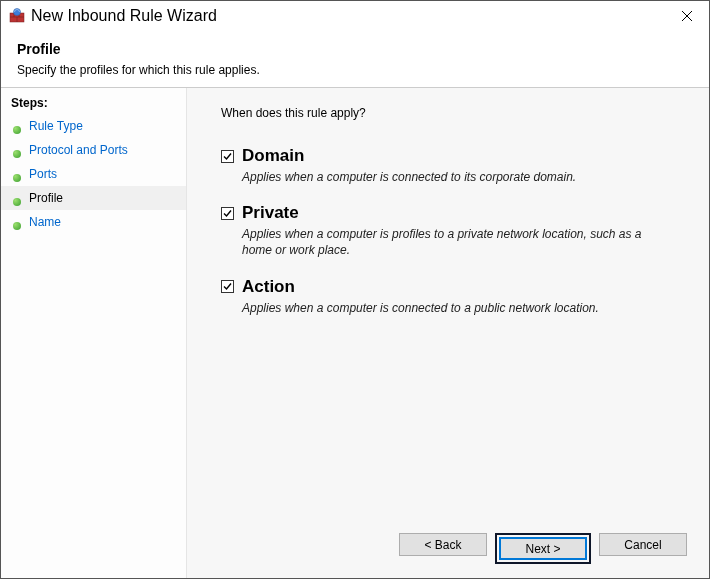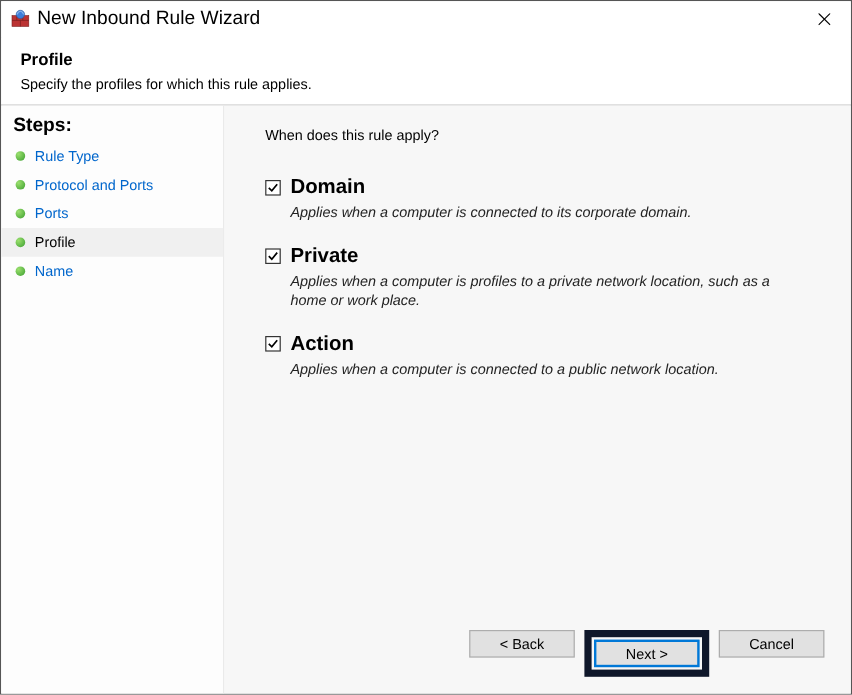--- a/index.html
+++ b/index.html
@@ -74,25 +74,25 @@
   .sidebar {
     width: 186px;
     background: #fdfdfd;
     border-right: 1px solid #e5e5e5;
     box-sizing: border-box;
     padding: 6px 0 0 0;
   }
   .sidebar .steps-hdr {
     font-weight: bold;
     padding: 2px 10px 4px 10px;
-    font-size: 16px;
+    font-size: 12px;
   }
   .sidebar .step {
     display: flex;
-    align-items: center;
+    align-items: flex-end;
     padding: 4px 8px 4px 12px;
     font-size: 12px;
     line-height: 16px;
   }
   .sidebar .step .bullet {
     width: 8px;
     height: 8px;
     border-radius: 50%;
     background: radial-gradient(circle at 30% 30%, #9be06e, #3b9e2f);
     margin-right: 8px;
@@ -166,21 +166,21 @@
     font-size: 12px;
     display: flex;
     align-items: center;
     justify-content: center;
     box-sizing: border-box;
   }
   .btn.primary {
     border: 2px solid #0078d7;
   }
   .highlight-next {
-    border: 6px solid #0f172a;
+    border: 2px solid #0f172a;
     padding: 2px;
     display: inline-flex;
   }
 </style>
 </head>
 <body>
 
 <div class="window">
 
   <div class="titlebar">

